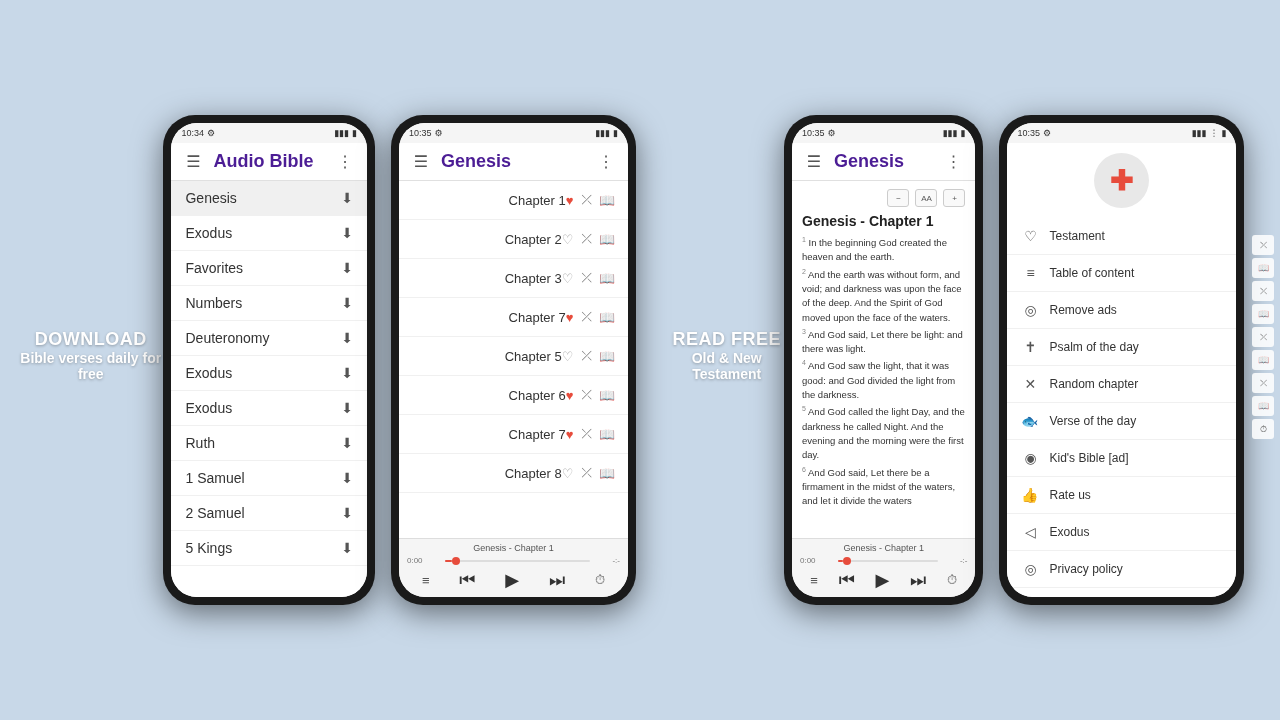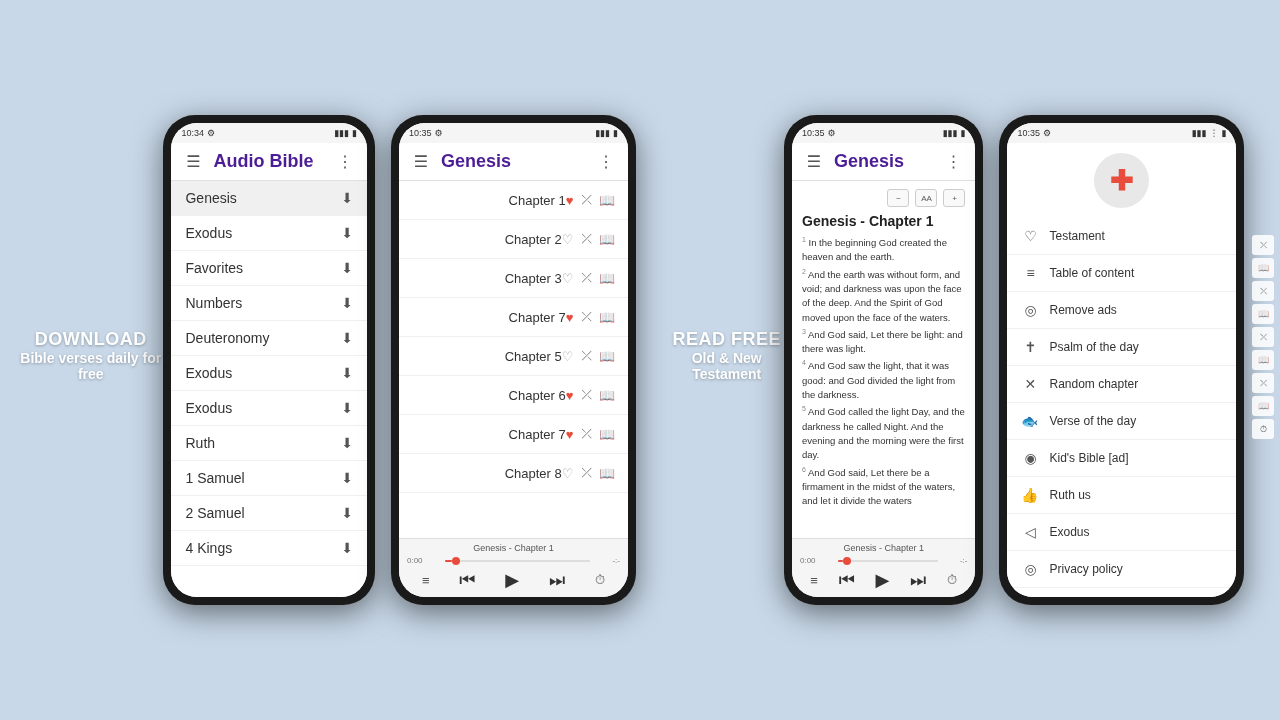--- a/index.html
+++ b/index.html
@@ -396,21 +396,21 @@
           </div>
           <div class="book-item">
             <span>1 Samuel</span>
             <span class="download-icon">⬇</span>
           </div>
           <div class="book-item">
             <span>2 Samuel</span>
             <span class="download-icon">⬇</span>
           </div>
           <div class="book-item">
-            <span>4 Kings</span>
+            <span>5 Kings</span>
             <span class="download-icon">⬇</span>
           </div>
         </div>
       </div>
     </div>
   </div>
 
   <div class="screen-panel">
     <div class="phone-frame">
       <div class="phone-inner">
@@ -618,21 +618,21 @@
           <div class="menu-item">
             <span class="menu-icon">🐟</span>
             <span>Verse of the day</span>
           </div>
           <div class="menu-item">
             <span class="menu-icon">◉</span>
             <span>Kid's Bible [ad]</span>
           </div>
           <div class="menu-item">
             <span class="menu-icon">👍</span>
-            <span>Ruth us</span>
+            <span>Rate us</span>
           </div>
           <div class="menu-item">
             <span class="menu-icon">◁</span>
             <span>Exodus</span>
           </div>
           <div class="menu-item">
             <span class="menu-icon">◎</span>
             <span>Privacy policy</span>
           </div>
         </div>

